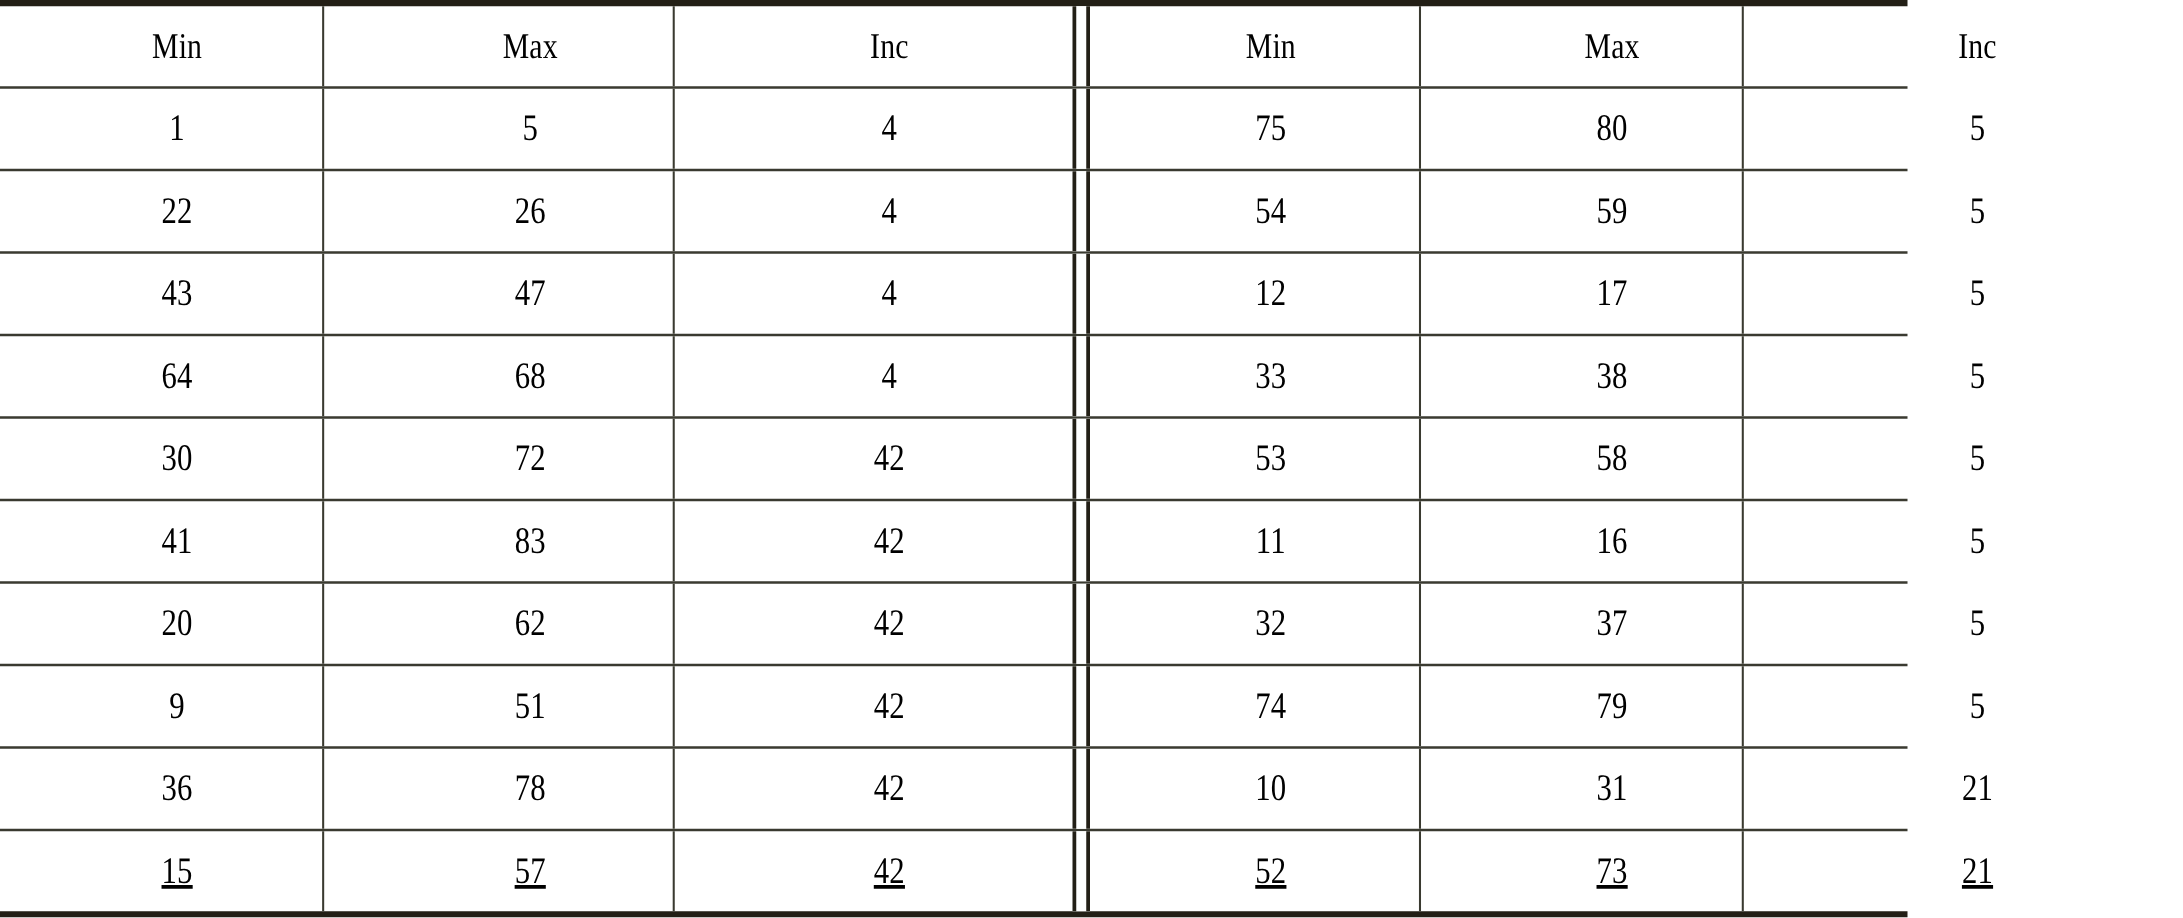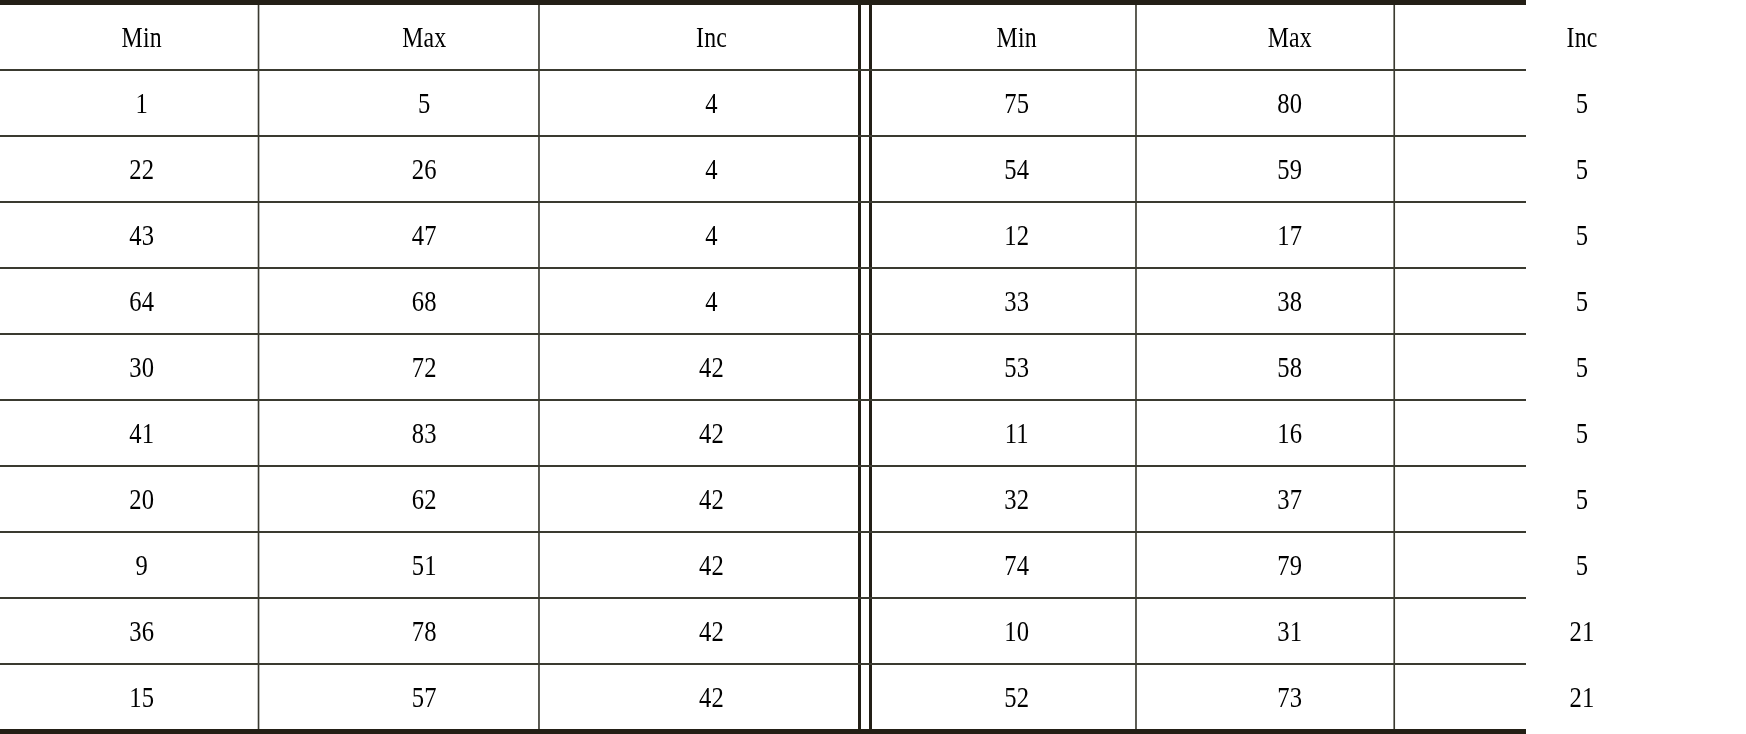--- a/index.html
+++ b/index.html
@@ -34,20 +34,21 @@
   .row {
     flex: 1 1 0;
     display: flex;
     flex-direction: row;
     border-bottom: 2px solid #3a3a30;
     box-sizing: border-box;
     align-items: stretch;
   }
   .row:last-child {
     border-bottom: none;
+    text-decoration: underline;
   }
 
   .half {
     display: flex;
     flex-direction: row;
     box-sizing: border-box;
   }
   .half-left  { width: 858px; }
   .half-right { width: 874px; }
 

